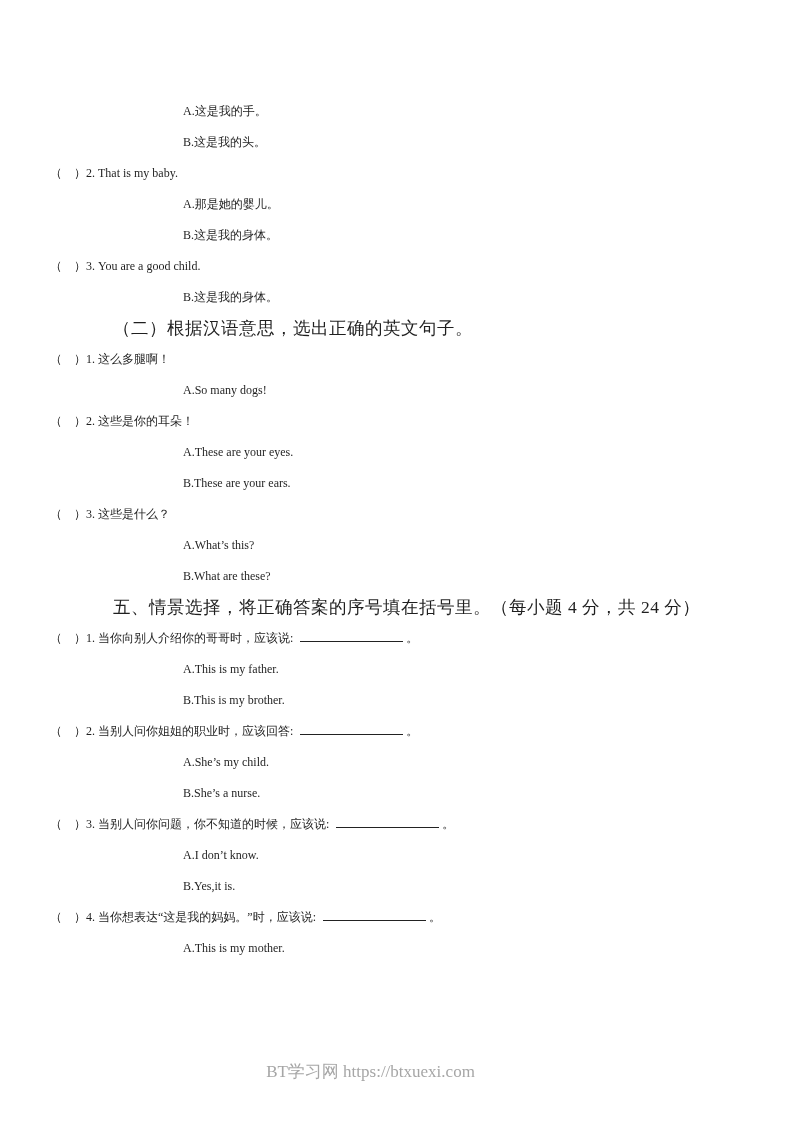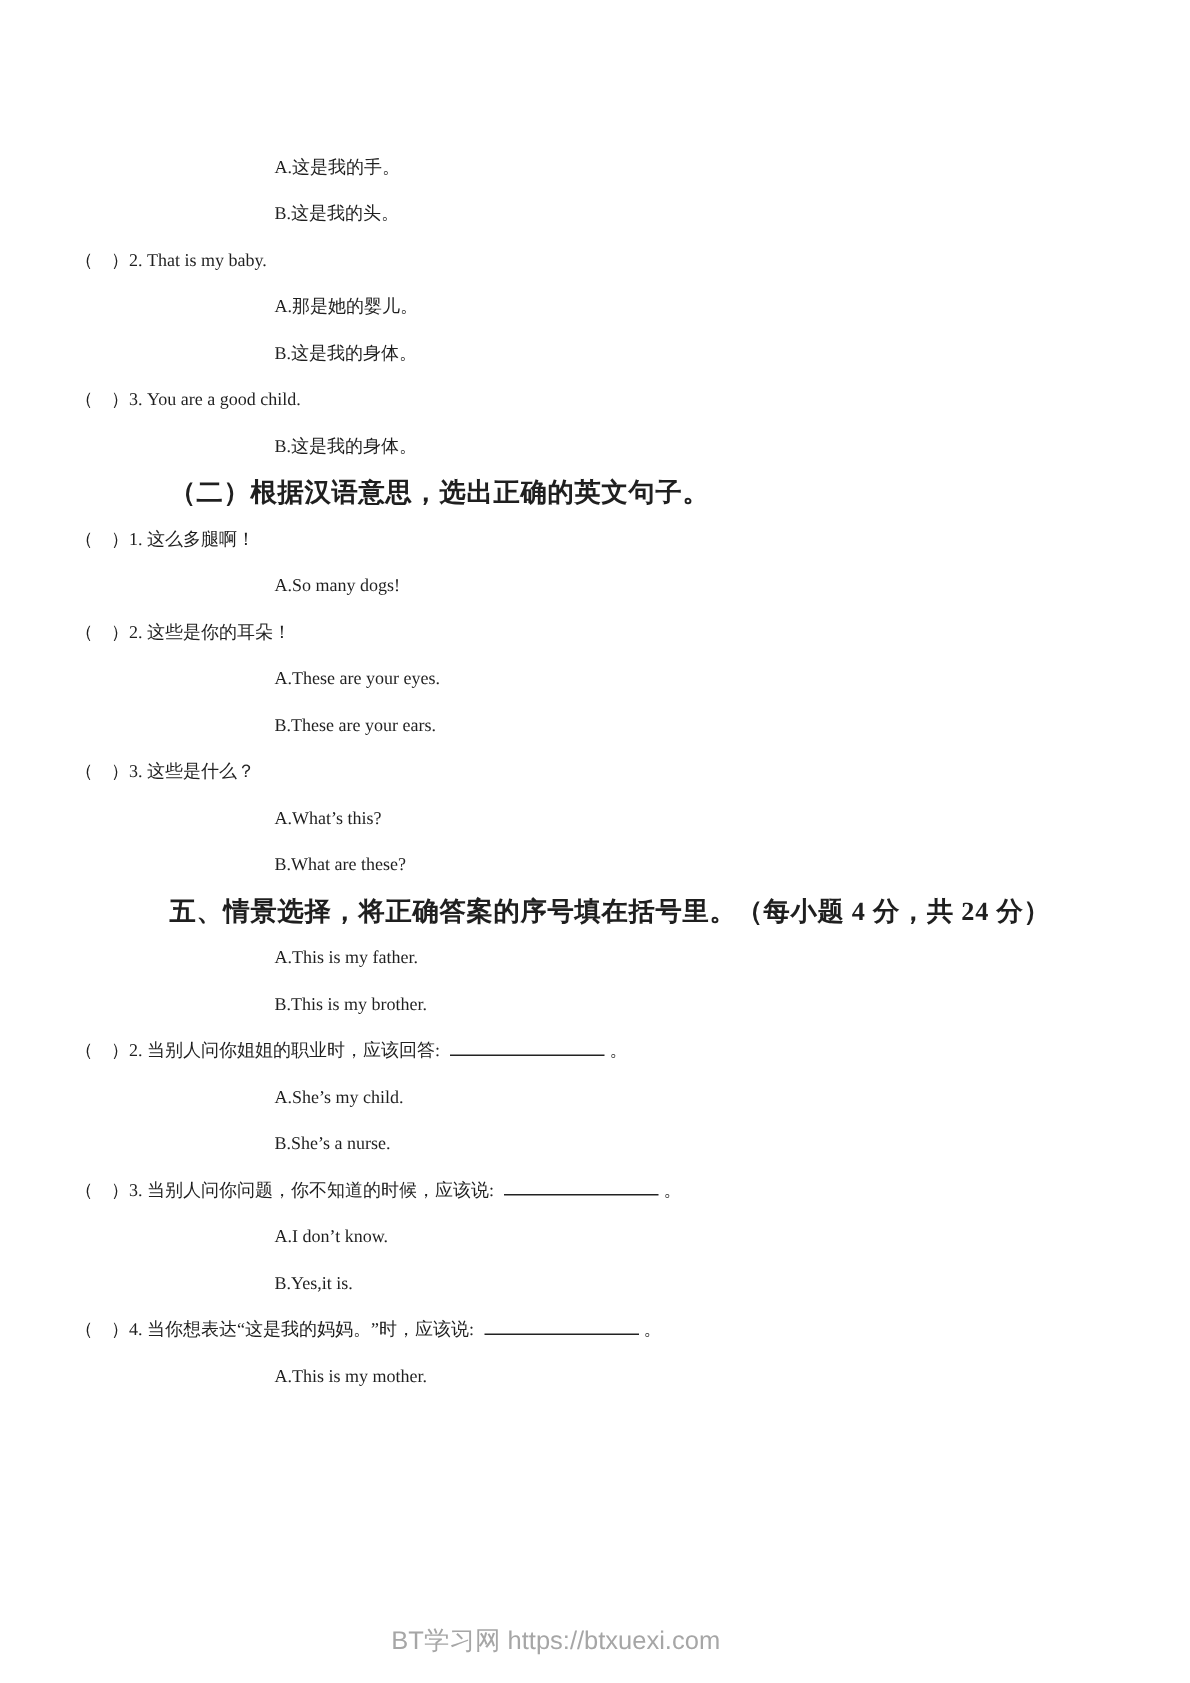--- a/index.html
+++ b/index.html
@@ -25,39 +25,39 @@
     white-space: nowrap;
   }
   .line.option {
     padding-left: 183px;
   }
   .line.question {
     padding-left: 50px;
   }
   .line.heading {
     padding-left: 113px;
-    font-weight: bold;
+    font-weight: normal;
     font-size: 17.5px;
     letter-spacing: 0.5px;
   }
   .blank {
     display: inline-block;
     width: 103px;
     height: 1em;
     border-bottom: 1.5px solid #222222;
     margin: 0 3px 0 7px;
     vertical-align: baseline;
   }
   .footer {
     position: absolute;
     left: 0;
-    top: 1080px;
+    top: 1058px;
     width: 741px;
     text-align: center;
-    font-family: Liberation Sans, sans-serif;
+    font-family: Liberation Serif, serif;
     font-size: 17px;
     line-height: 28px;
     color: #a6a6a6;
   }
 </style>
 </head>
 <body>
 
 <div class="page">
   <main class="doc" id="doc-lines">
@@ -71,20 +71,21 @@
       <div class="line heading"><span>（二）根据汉语意思，选出正确的英文句子。</span></div>
       <div class="line question"><span>（　）1. 这么多腿啊！</span></div>
       <div class="line option"><span>A.So many dogs!</span></div>
       <div class="line question"><span>（　）2. 这些是你的耳朵！</span></div>
       <div class="line option"><span>A.These are your eyes.</span></div>
       <div class="line option"><span>B.These are your ears.</span></div>
       <div class="line question"><span>（　）3. 这些是什么？</span></div>
       <div class="line option"><span>A.What’s this?</span></div>
       <div class="line option"><span>B.What are these?</span></div>
       <div class="line heading"><span>五、情景选择，将正确答案的序号填在括号里。（每小题 4 分，共 24 分）</span></div>
+      <div class="line question"><span>（　）1. 当你向别人介绍你的哥哥时，应该说:</span><span class="blank"></span><span>。</span></div>
       <div class="line option"><span>A.This is my father.</span></div>
       <div class="line option"><span>B.This is my brother.</span></div>
       <div class="line question"><span>（　）2. 当别人问你姐姐的职业时，应该回答:</span><span class="blank"></span><span>。</span></div>
       <div class="line option"><span>A.She’s my child.</span></div>
       <div class="line option"><span>B.She’s a nurse.</span></div>
       <div class="line question"><span>（　）3. 当别人问你问题，你不知道的时候，应该说:</span><span class="blank"></span><span>。</span></div>
       <div class="line option"><span>A.I don’t know.</span></div>
       <div class="line option"><span>B.Yes,it is.</span></div>
       <div class="line question"><span>（　）4. 当你想表达“这是我的妈妈。”时，应该说:</span><span class="blank"></span><span>。</span></div>
       <div class="line option"><span>A.This is my mother.</span></div>

